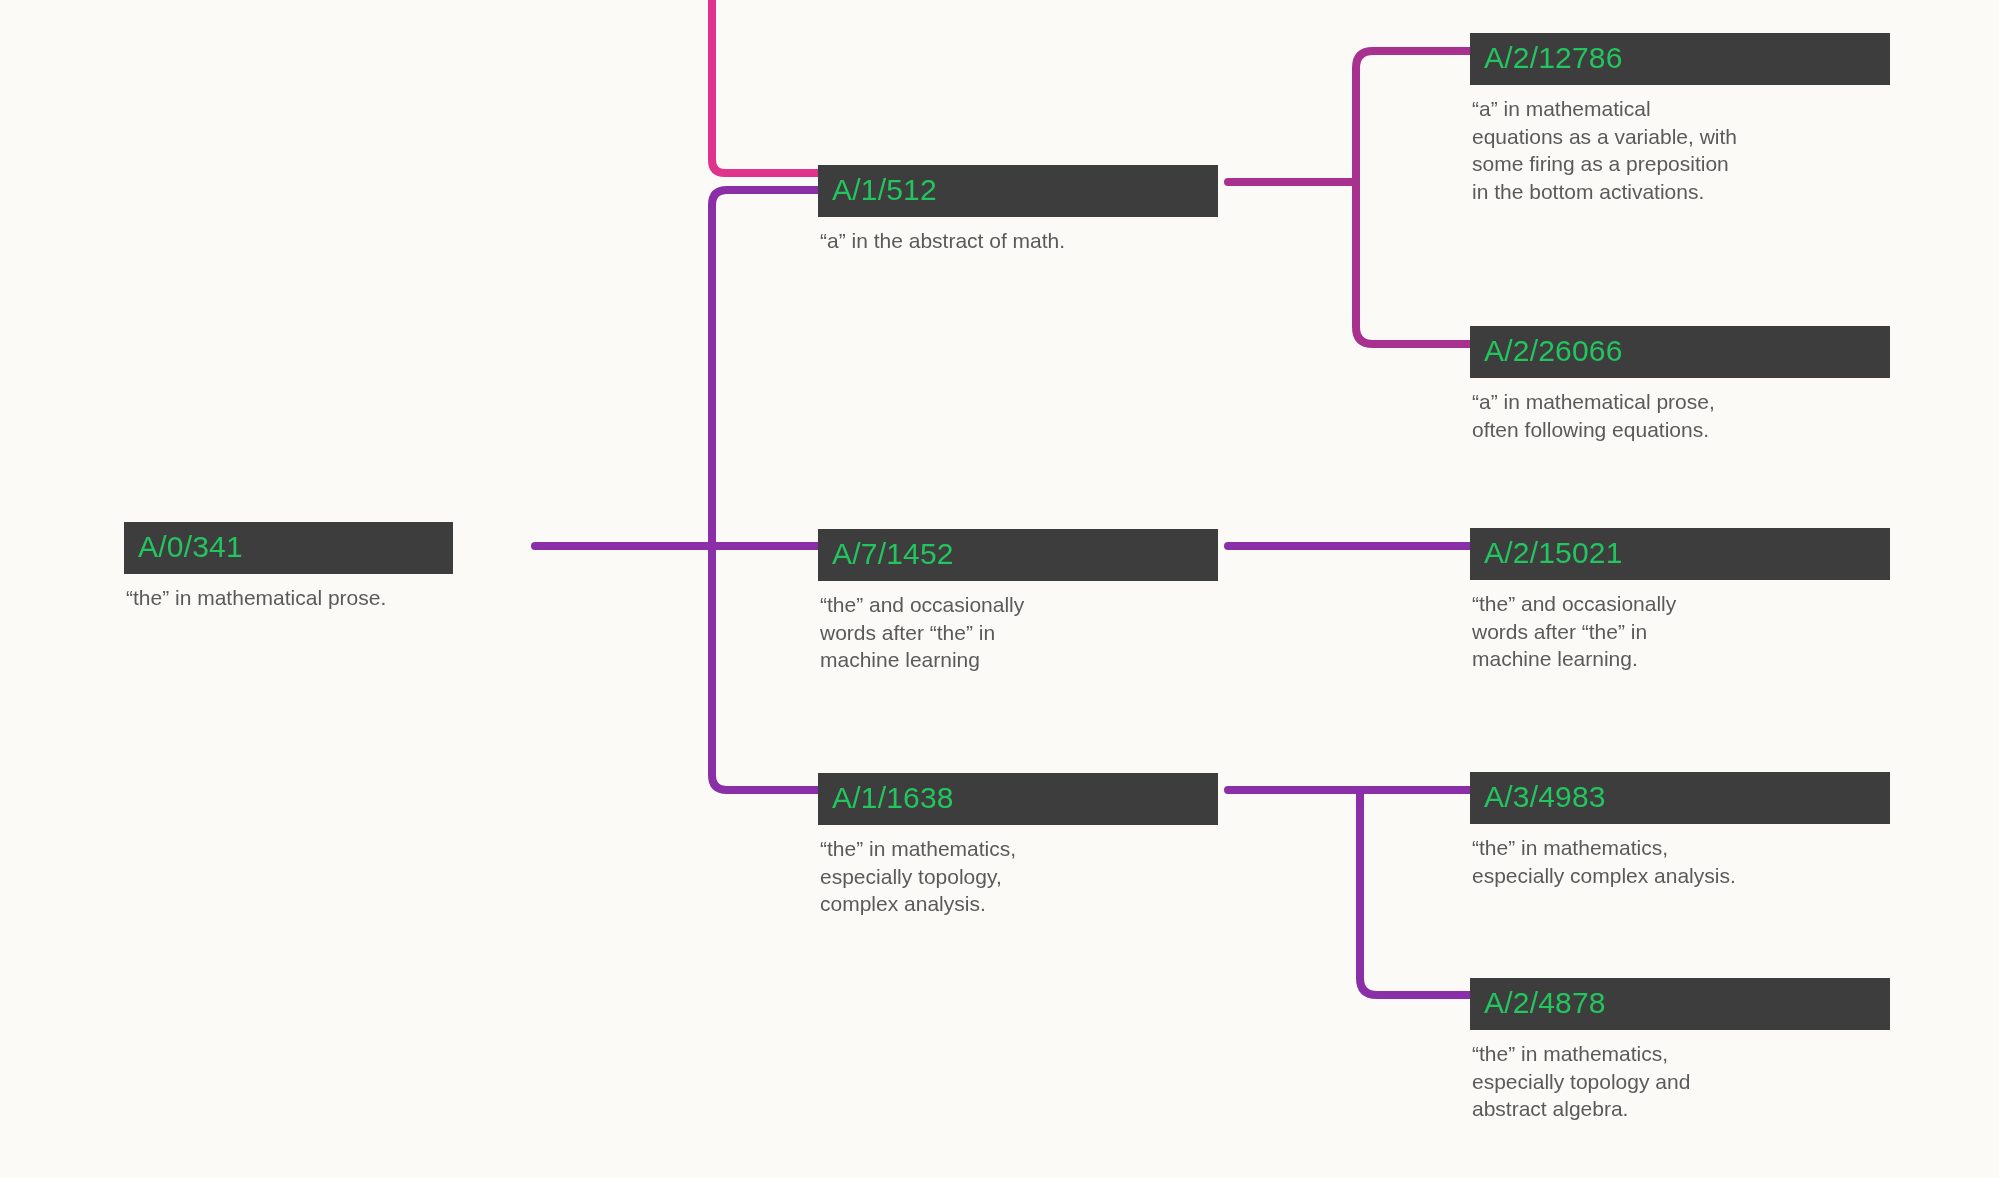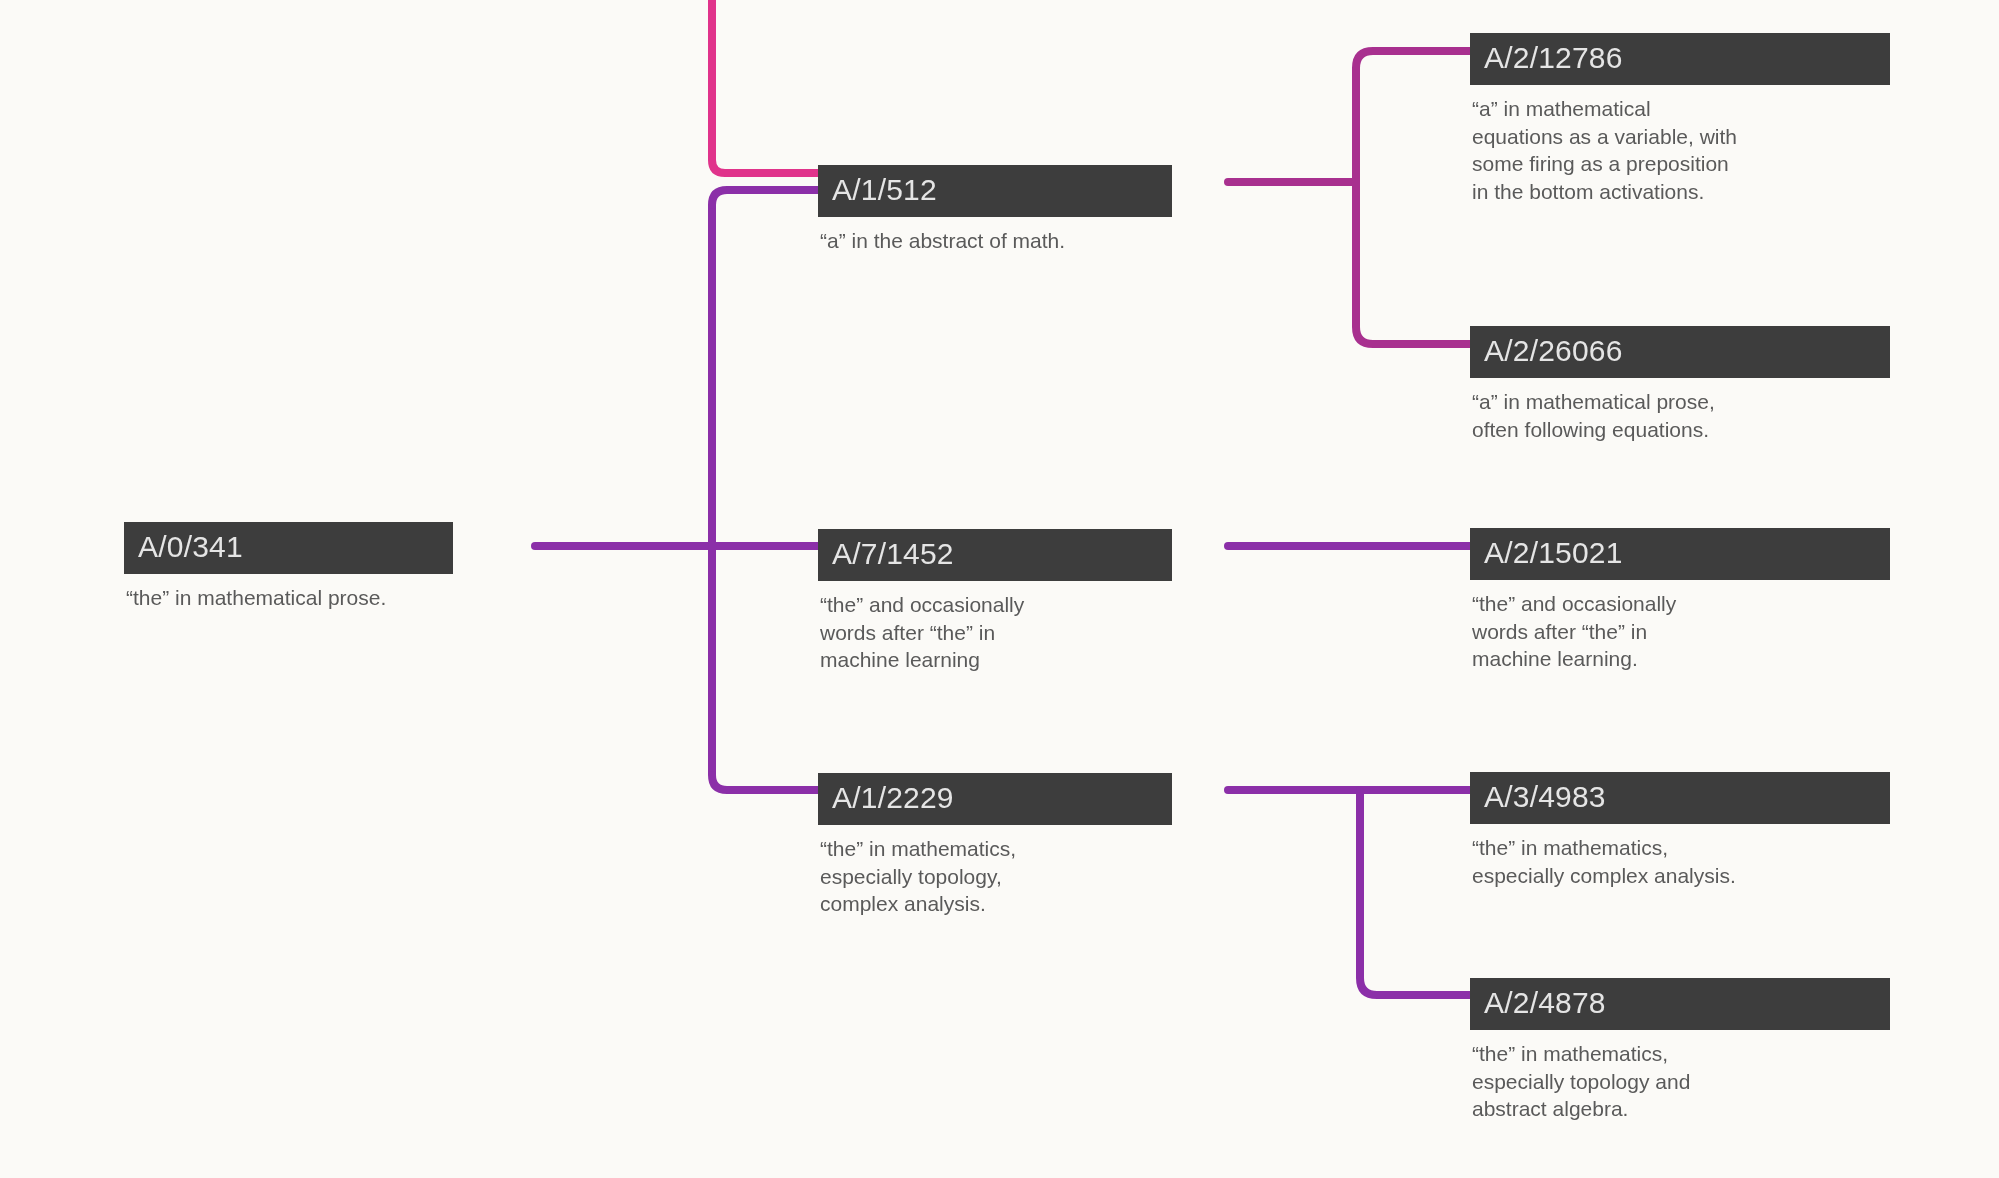--- a/index.html
+++ b/index.html
@@ -22,41 +22,41 @@
     top: 0;
     width: 1999px;
     height: 1178px;
     pointer-events: none;
   }
   .node {
     position: absolute;
   }
   .node-header {
     background: #3d3d3d;
-    color: #e5e5e5;
+    color: #22c55e;
     font-size: 30px;
     line-height: 1;
     padding: 10px 22px 12px 14px;
     box-sizing: border-box;
     letter-spacing: 0.2px;
     white-space: nowrap;
     overflow: hidden;
   }
   .node-desc {
     color: #5a5a5a;
     font-size: 21px;
     line-height: 1.32;
     padding: 10px 2px 0 2px;
     box-sizing: border-box;
     white-space: pre-line;
   }
   
   .col0 .node-header { width: 329px; }
   .col0 .node-desc   { width: 430px; }
-  .col1 .node-header { width: 354px; }
+  .col1 .node-header { width: 400px; }
   .col1 .node-desc   { width: 420px; }
   .col2 .node-header { width: 420px; }
   .col2 .node-desc   { width: 430px; }
 </style>
 </head>
 <body>
 
 <div id="stage">
 
   <svg id="edge-layer" viewBox="0 0 1999 1178" width="1999" height="1178" xmlns="http://www.w3.org/2000/svg">
@@ -99,21 +99,21 @@
   </div>
 
   <div class="node col1" style="left:818px; top:529px;">
     <div class="node-header">A/7/1452</div>
     <div class="node-desc">“the” and occasionally
 words after “the” in
 machine learning</div>
   </div>
 
   <div class="node col1" style="left:818px; top:773px;">
-    <div class="node-header">A/1/2229</div>
+    <div class="node-header">A/1/1638</div>
     <div class="node-desc">“the” in mathematics,
 especially topology,
 complex analysis.</div>
   </div>
 
   <div class="node col2" style="left:1470px; top:33px;">
     <div class="node-header">A/2/12786</div>
     <div class="node-desc">“a” in mathematical
 equations as a variable, with
 some firing as a preposition

